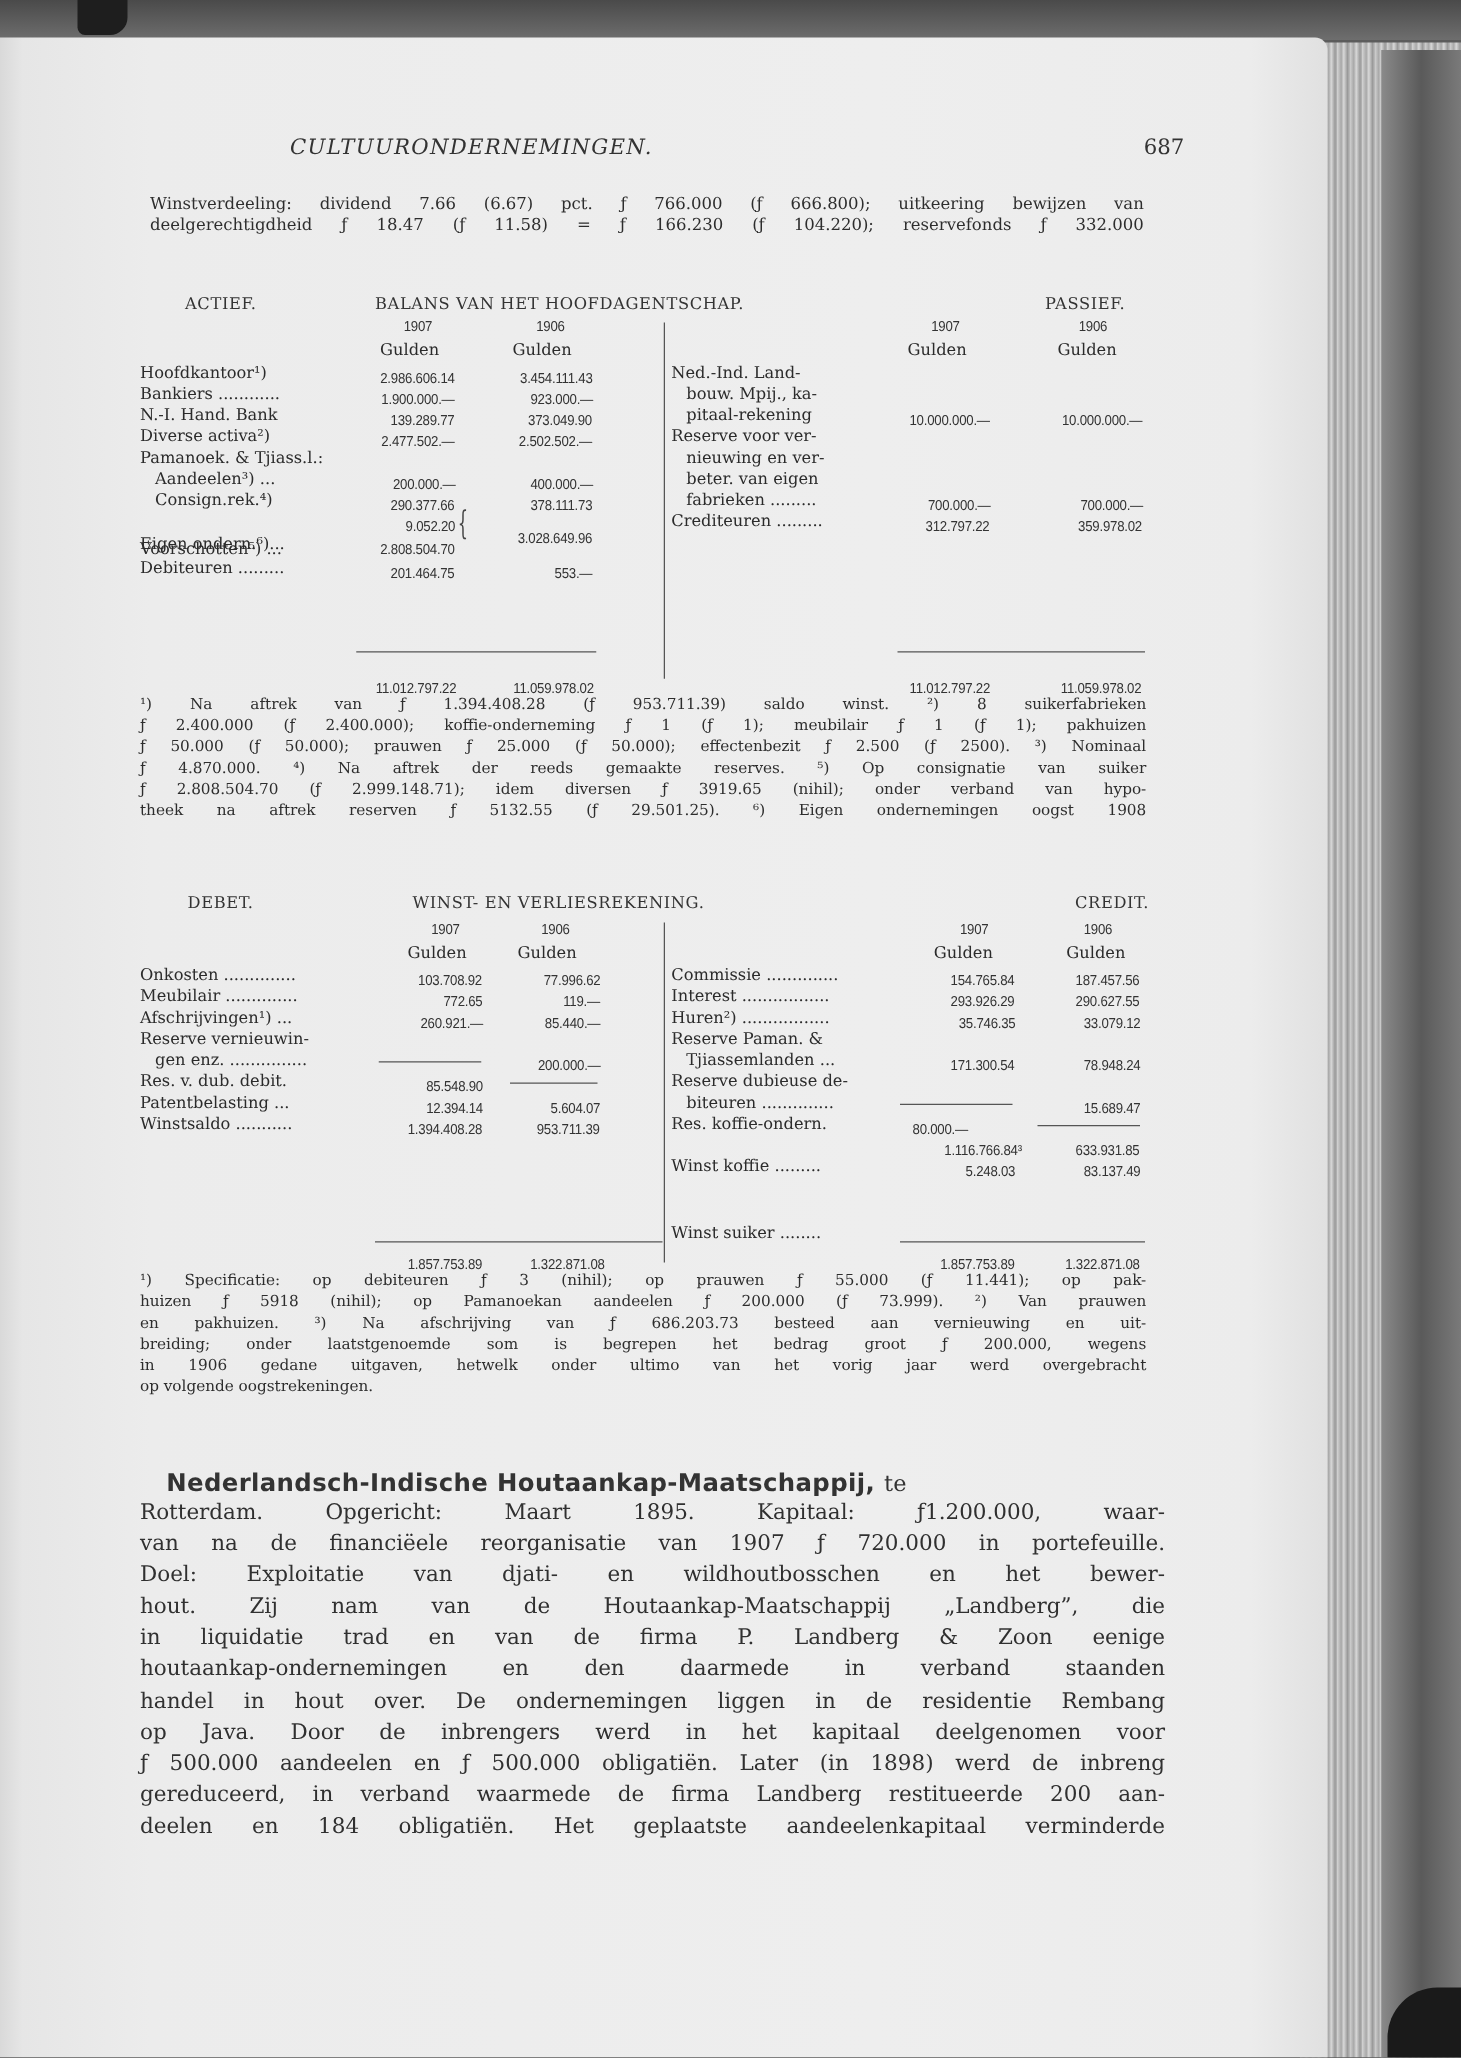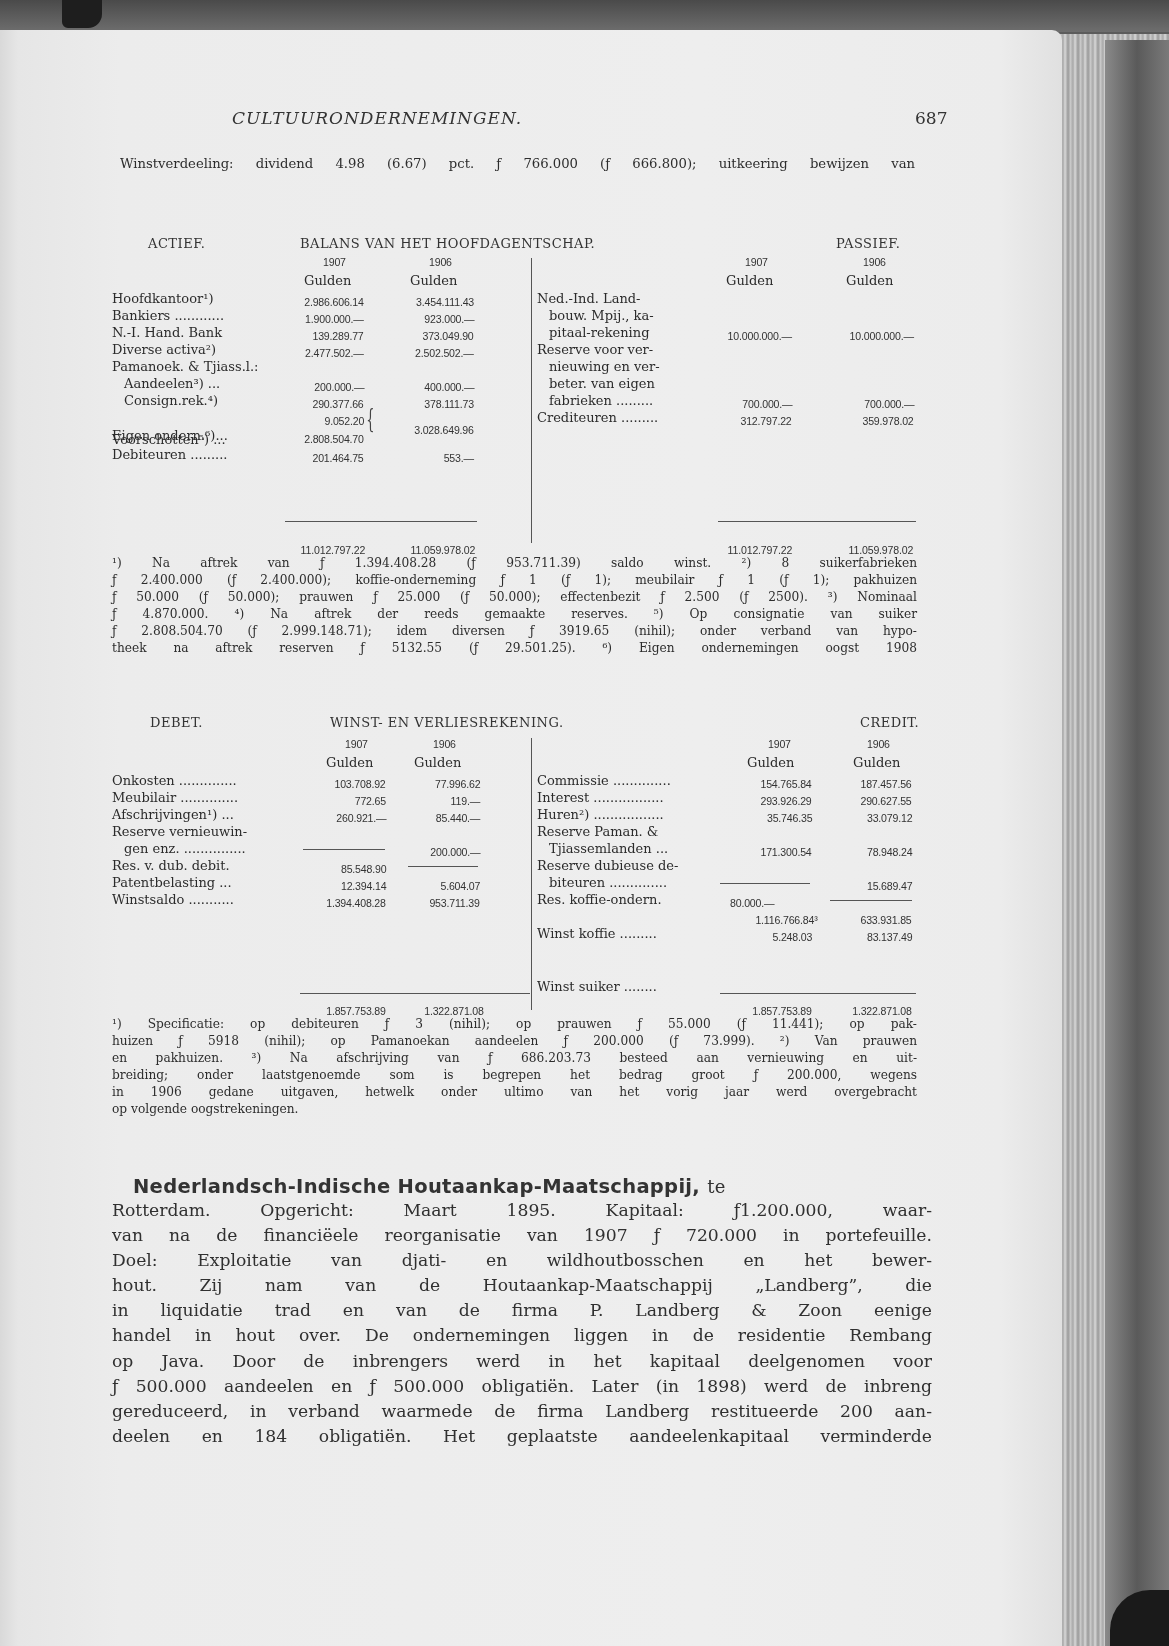--- a/index.html
+++ b/index.html
@@ -52,21 +52,22 @@
 <div class="topblob"></div>
 <div class="edges"></div>
 <div class="edges-dark"></div>
 <div class="page"></div>
 <div class="bottomblob"></div>
 
 <div class="abs running-head">CULTUURONDERNEMINGEN.</div>
 <div class="abs pageno">687</div>
 
 <div class="para" style="left:120px; top:155px; width:795px;">
-  <span class="ln">Winstverdeeling: dividend 4.98 (6.67) pct. ƒ 766.000 (ƒ 666.800); uitkeering bewijzen van</span>
+  <span class="ln">Winstverdeeling: dividend 7.66 (6.67) pct. ƒ 766.000 (ƒ 666.800); uitkeering bewijzen van</span>
+  <span class="ln">deelgerechtigdheid ƒ 18.47 (ƒ 11.58) = ƒ 166.230 (ƒ 104.220); reservefonds ƒ 332.000</span>
 </div>
 
 <div class="abs hdr" style="left:148px; top:236px;">ACTIEF.</div>
 <div class="abs hdr" style="left:300px; top:236px;">BALANS VAN HET HOOFDAGENTSCHAP.</div>
 <div class="abs hdr" style="left:836px; top:236px;">PASSIEF.</div>
 
 <div class="abs num" style="left:302px; top:256px; width:60px; text-align:center;">1907</div>
 <div class="abs num" style="left:408px; top:256px; width:60px; text-align:center;">1906</div>
 <div class="abs" style="left:304px; top:273px; font-size:13px;">Gulden</div>
 <div class="abs" style="left:410px; top:273px; font-size:13px;">Gulden</div>
@@ -257,18 +258,19 @@
   <span>Nederlandsch-Indische Houtaankap-Maatschappij,</span>
   <span class="company-te">te</span>
 </div>
 
 <div class="body2" style="top:1198px;">
   <span class="ln">Rotterdam. Opgericht: Maart 1895. Kapitaal: ƒ1.200.000, waar-</span>
   <span class="ln">van na de financiëele reorganisatie van 1907 ƒ 720.000 in portefeuille.</span>
   <span class="ln">Doel: Exploitatie van djati- en wildhoutbosschen en het bewer-</span>
   <span class="ln">hout. Zij nam van de Houtaankap-Maatschappij „Landberg”, die</span>
   <span class="ln">in liquidatie trad en van de firma P. Landberg &amp; Zoon eenige</span>
+  <span class="ln">houtaankap-ondernemingen en den daarmede in verband staanden</span>
   <span class="ln">handel in hout over. De ondernemingen liggen in de residentie Rembang</span>
   <span class="ln">op Java. Door de inbrengers werd in het kapitaal deelgenomen voor</span>
   <span class="ln">ƒ 500.000 aandeelen en ƒ 500.000 obligatiën. Later (in 1898) werd de inbreng</span>
   <span class="ln">gereduceerd, in verband waarmede de firma Landberg restitueerde 200 aan-</span>
   <span class="ln">deelen en 184 obligatiën. Het geplaatste aandeelenkapitaal verminderde</span>
 </div>
 
 </body></html>

